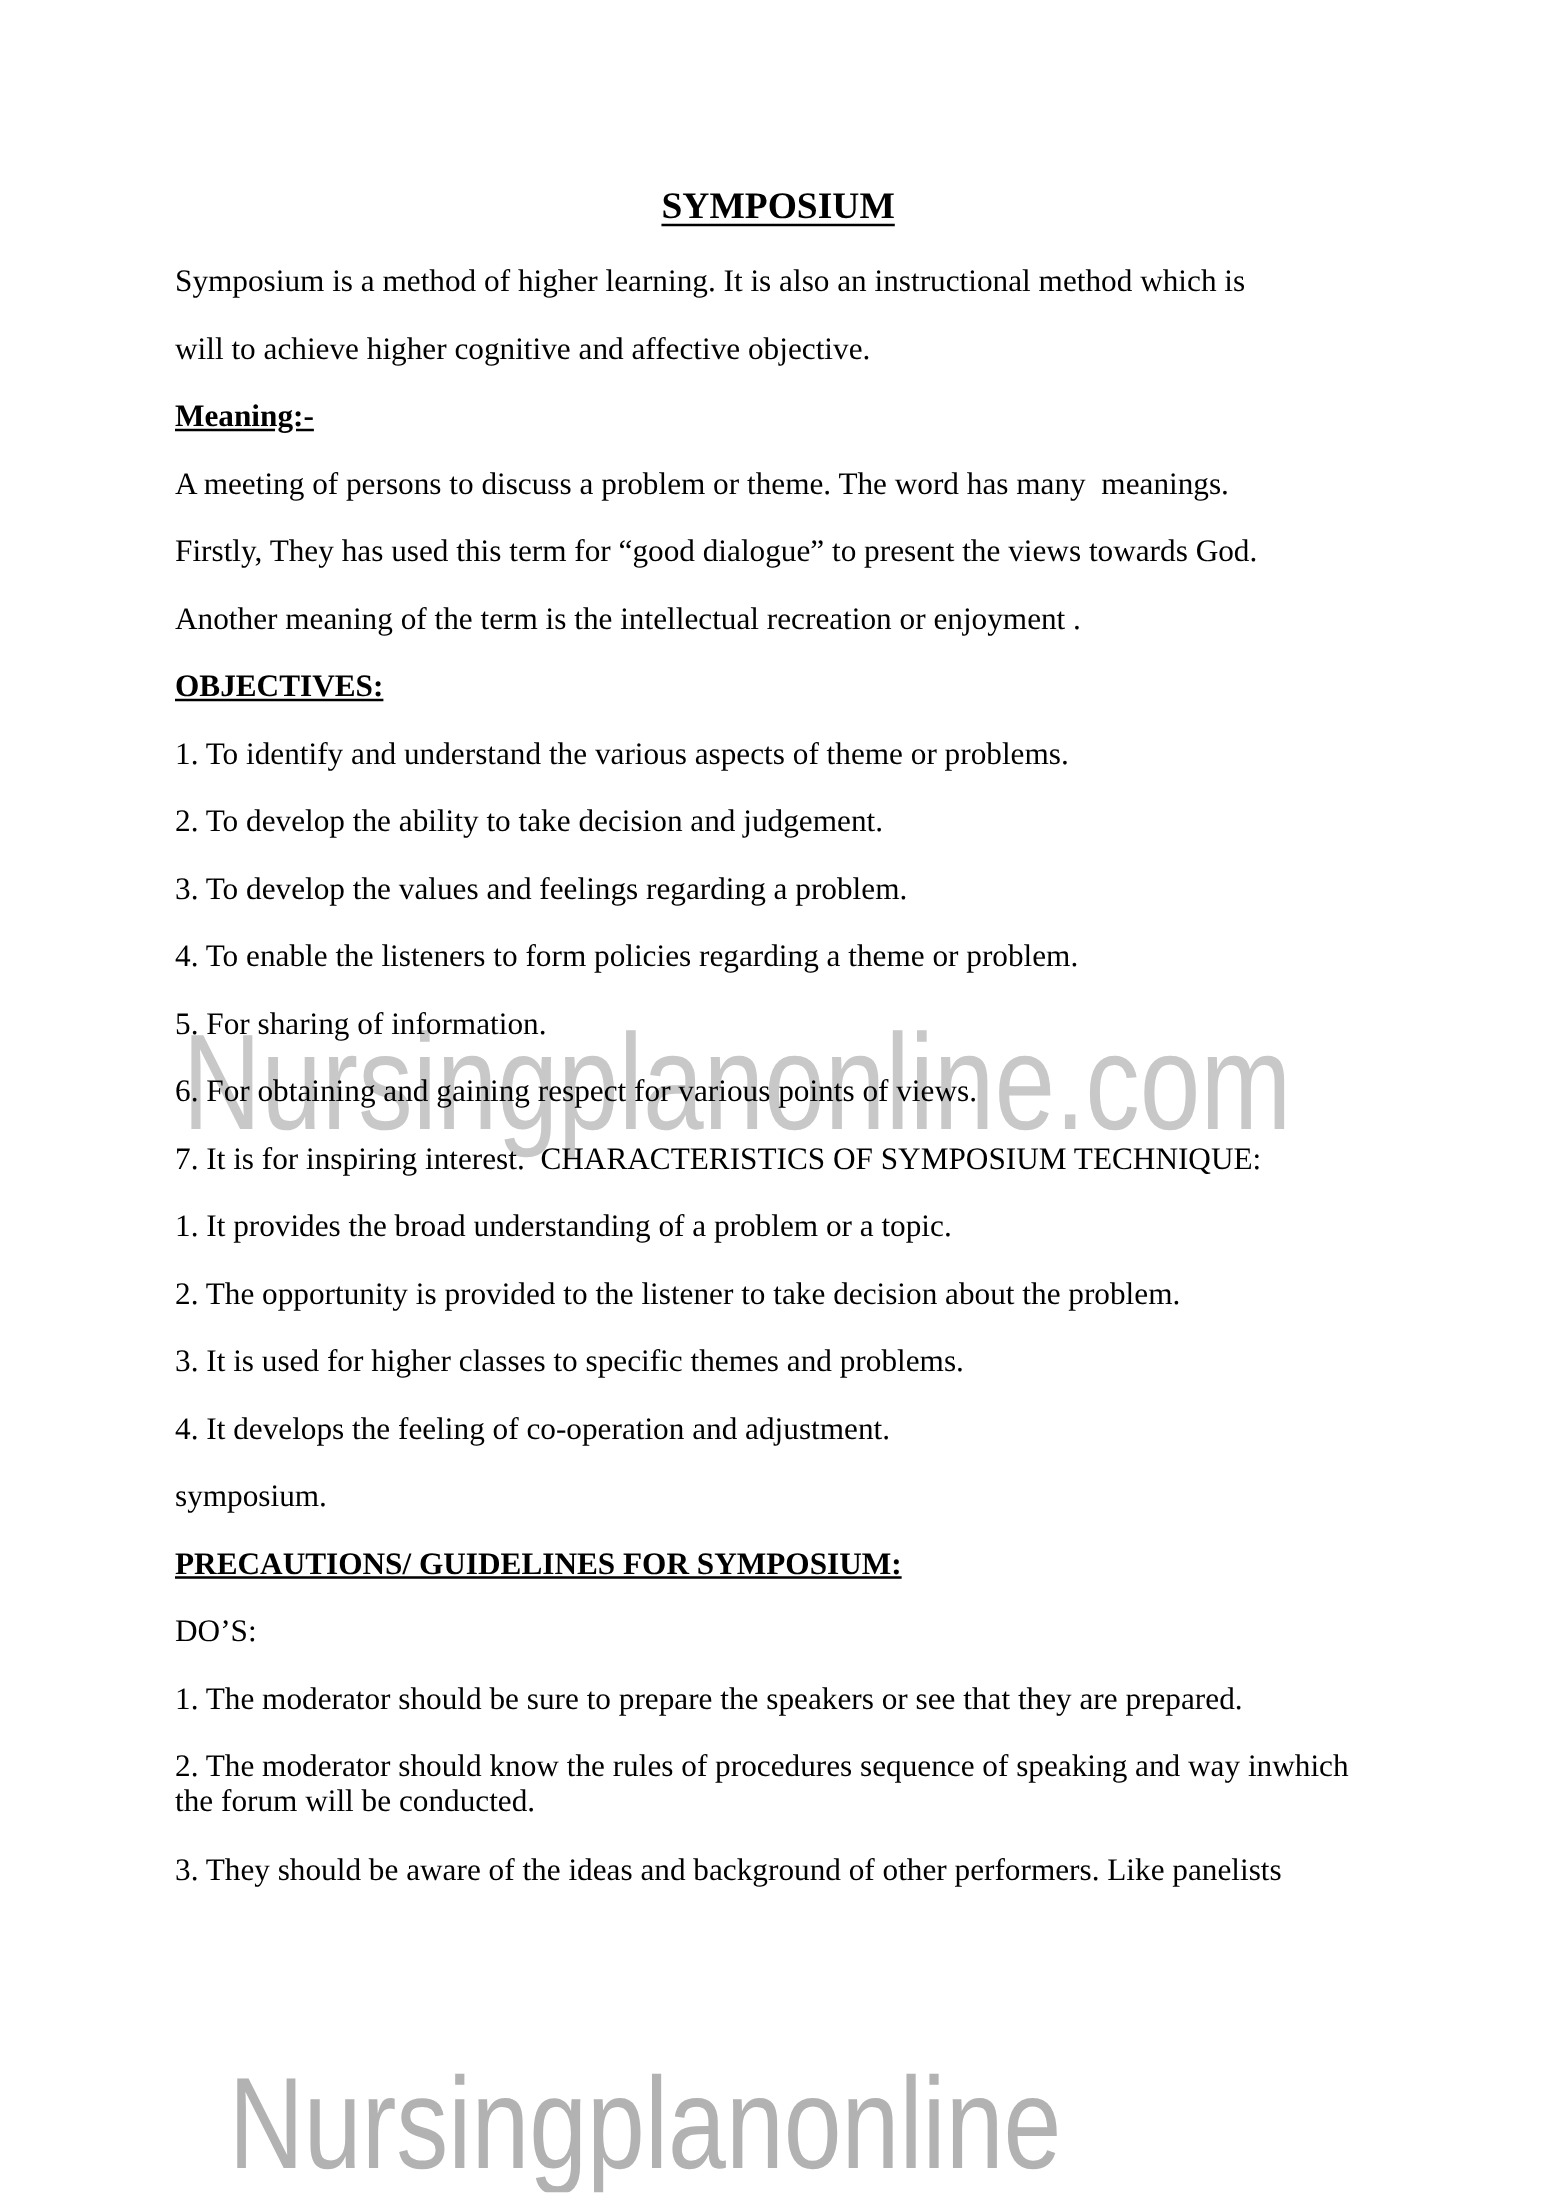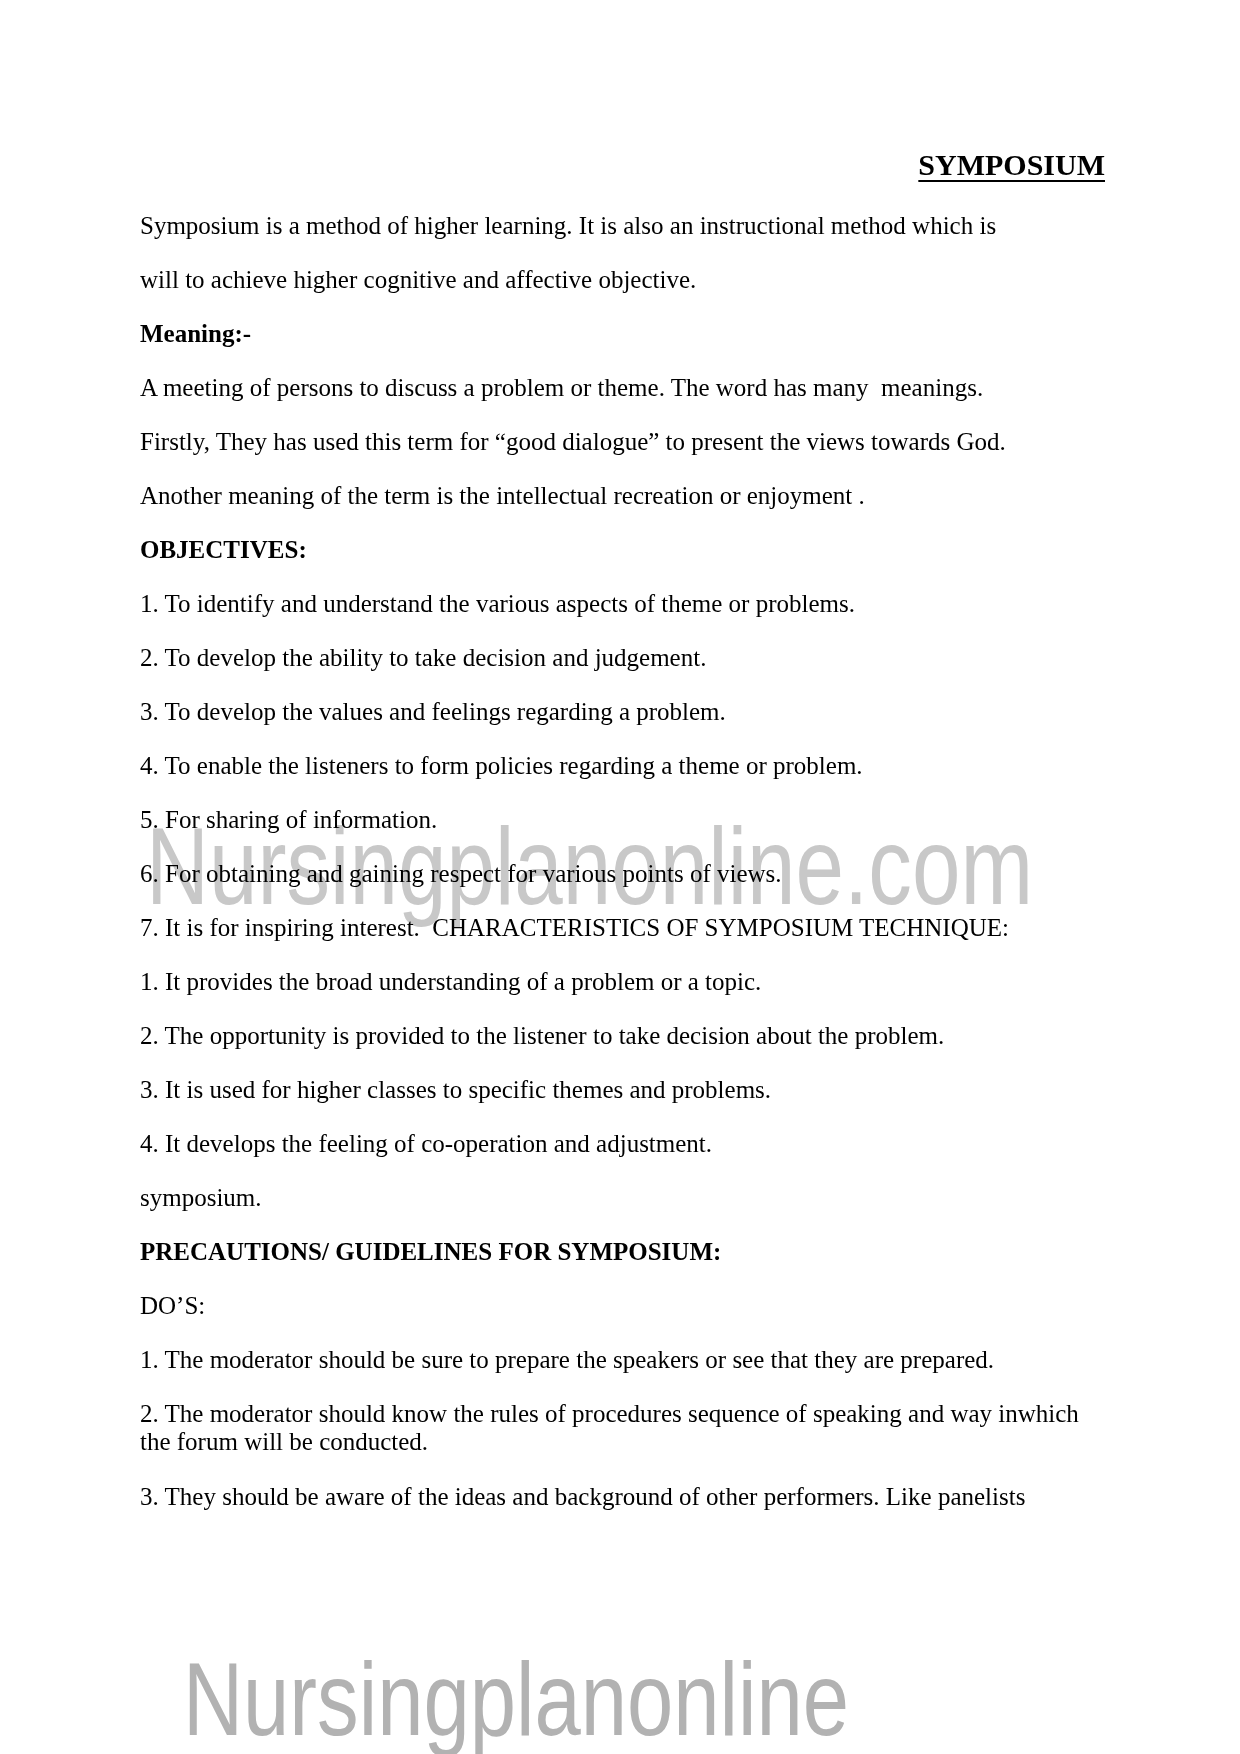--- a/index.html
+++ b/index.html
@@ -47,33 +47,34 @@
     left: 140px;
     top: 143px;
     width: 965px;
     z-index: 2;
   }
   .title {
     margin: 0 0 12px 0;
     font-size: 30px;
     font-weight: bold;
     line-height: 44px;
-    text-align: right;
+    text-align: center;
     text-decoration: underline;
     text-decoration-thickness: 2px;
     text-underline-offset: 5px;
   }
   .line {
     font-size: 25px;
     line-height: 54px;
     height: 54px;
     white-space: pre-wrap;
   }
   .line.heading {
     font-weight: bold;
+    text-decoration: underline;
   }
   .line.wrap-cont {
     height: 28px;
     line-height: 28px;
     margin-top: -13px;
   }
   .line.after-wrap {
     margin-top: 14px;
   }
 </style>

